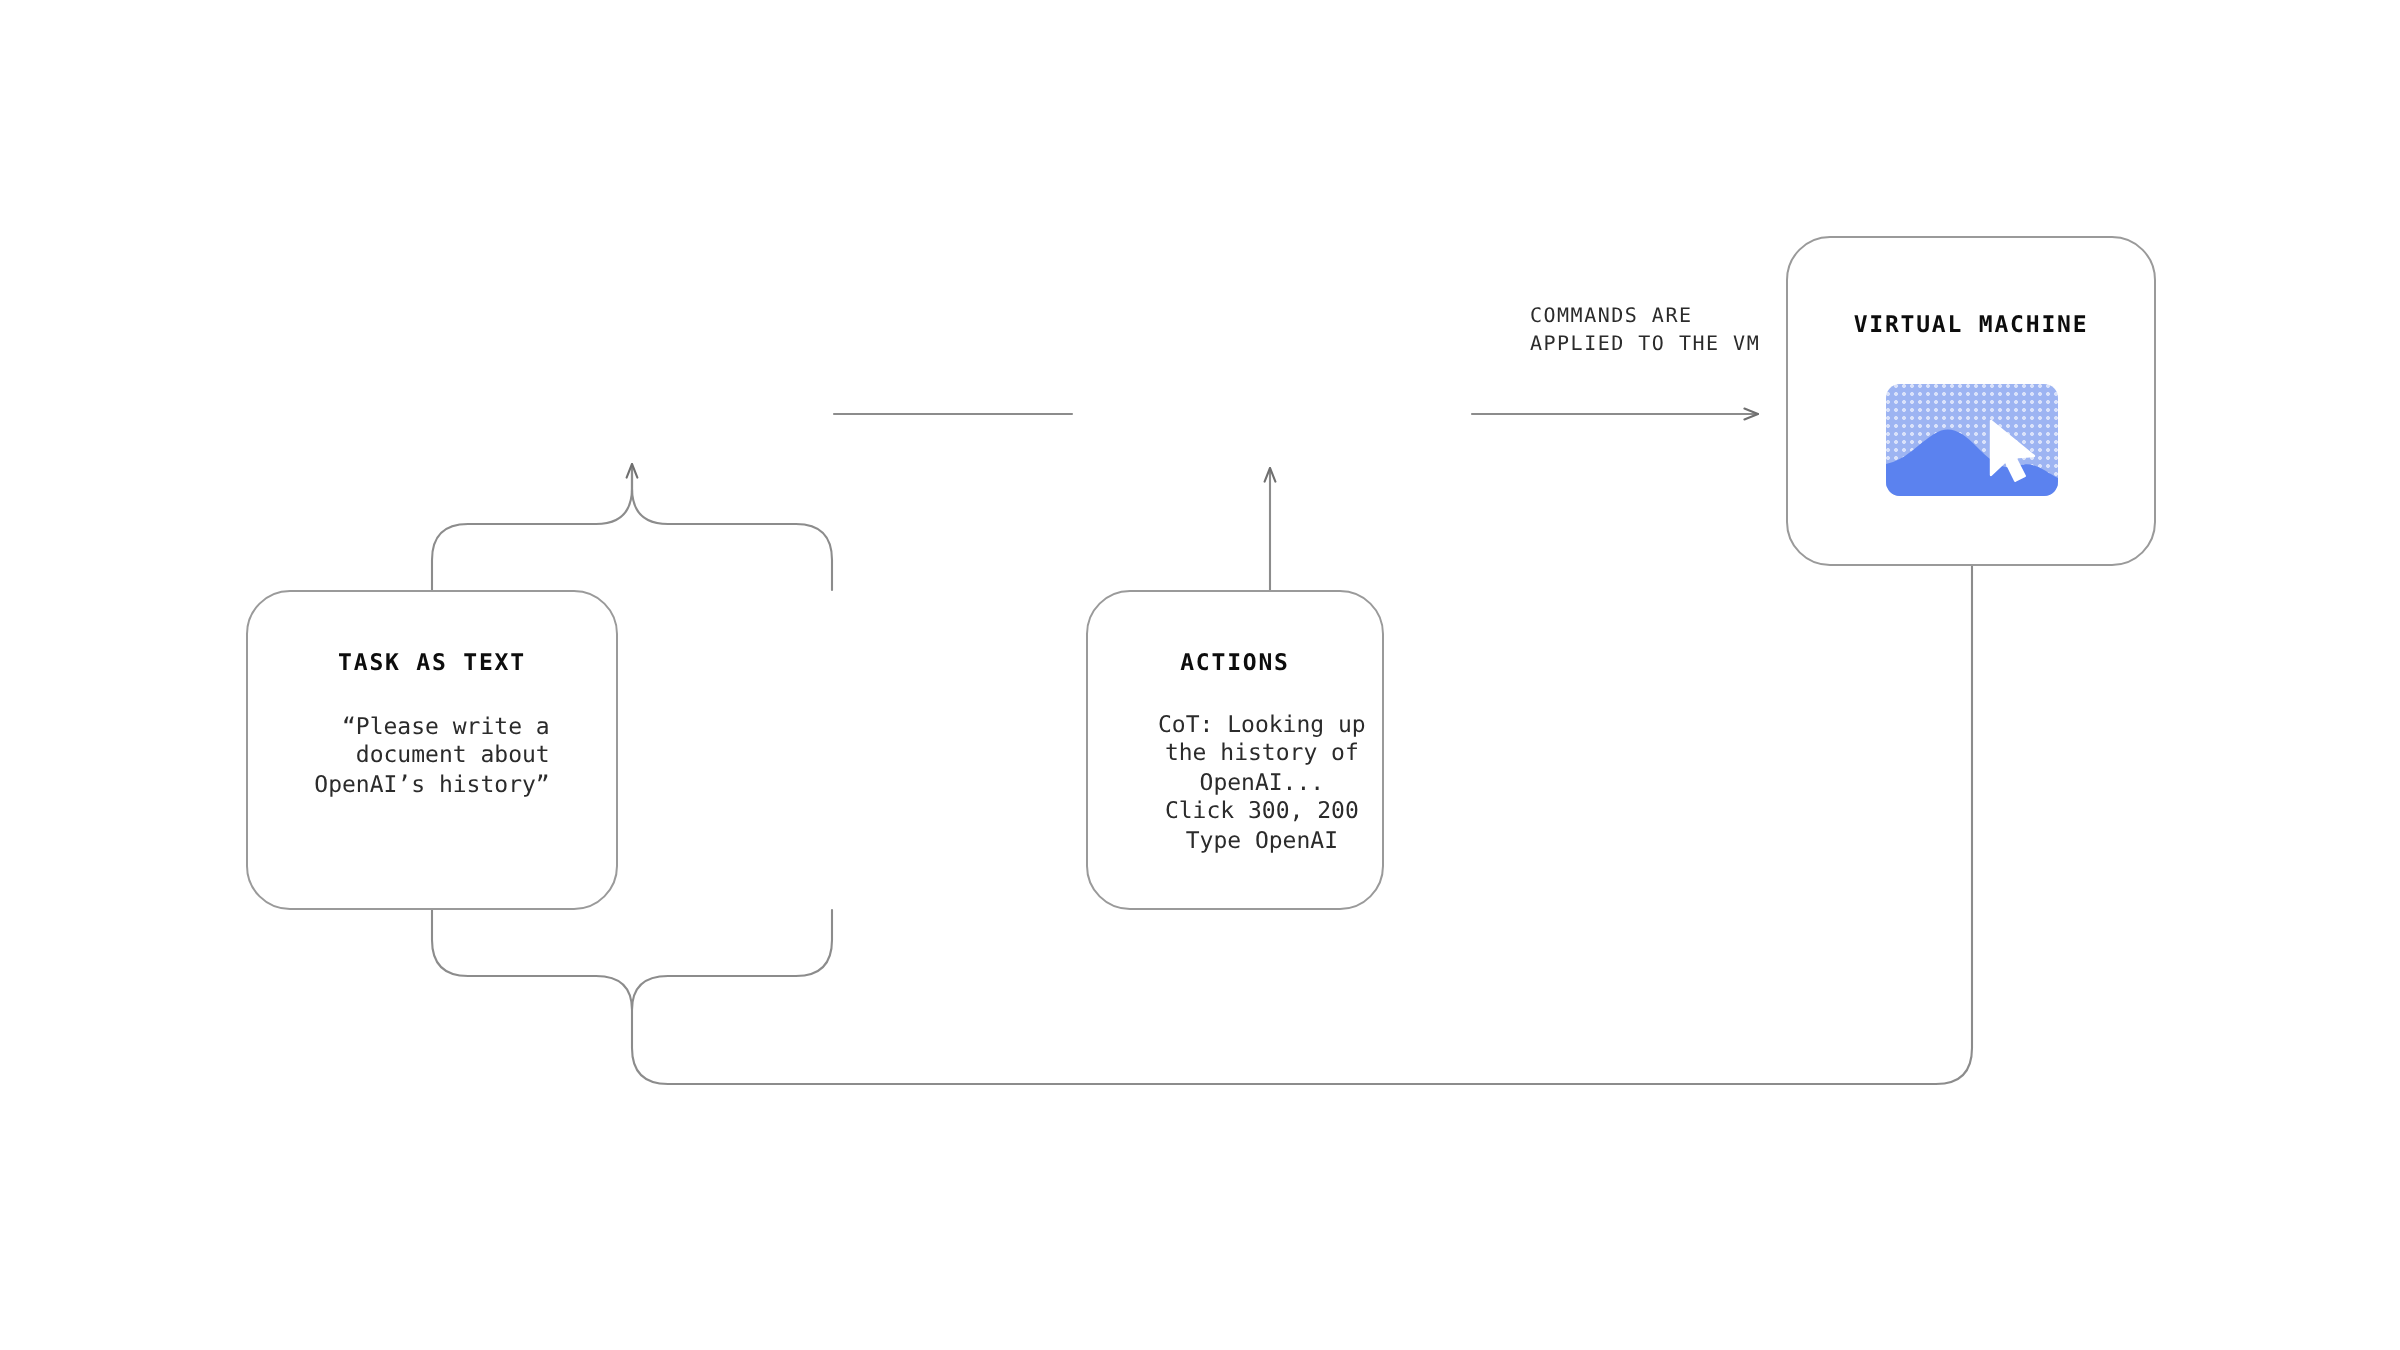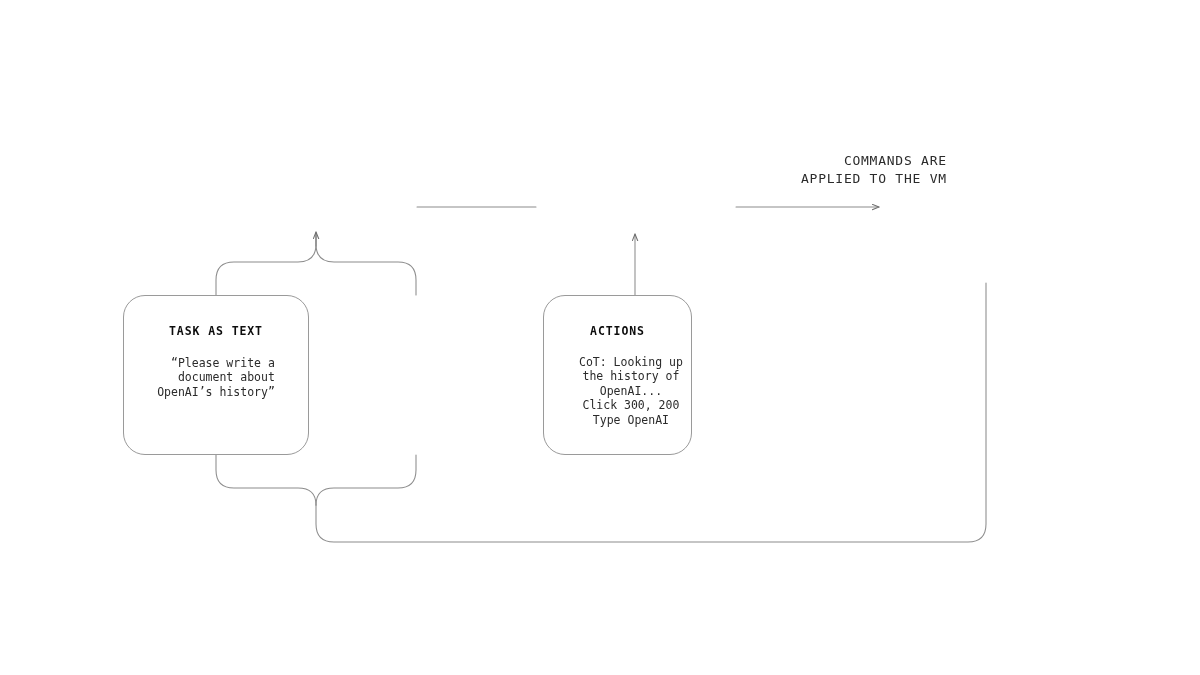--- a/index.html
+++ b/index.html
@@ -77,28 +77,27 @@
     font-size: 11.5px;
     line-height: 1.26;
     color: #2b2b2b;
     white-space: pre;
   }
   .card-body.centered { text-align: right; }
   .card-body.leftward { text-align: center; }
 
   .edge-label {
     position: absolute;
-    font-size: 13px;
+    font-size: 10px;
     font-weight: 400;
     letter-spacing: 0.75px;
     line-height: 1.35;
     color: #2b2b2b;
     white-space: pre;
-    text-align: right;
-    margin-left: 36px;
+    text-align: left;
   }
 
   
   .glyph {
     position: relative;
     border-radius: 7px;
     overflow: hidden;
     background: #9db4f2;
     background-image:
       radial-gradient(circle at 1px 1px, rgba(255,255,255,0.62) 0.9px, rgba(255,255,255,0) 1.1px);
@@ -134,20 +133,29 @@
       <path d="M316,505 Q316,488 298,488 L234,488 Q216,488 216,470 L216,455"></path>
       <path d="M316,505 Q316,488 334,488 L398,488 Q416,488 416,470 L416,455"></path>
     </g>
   </svg>
 
   <div class="edge-label" style="left:765px; top:152px;">COMMANDS ARE
 APPLIED TO THE VM</div>
 
 
 
+  <div class="node card" style="left:893px; top:118px; width:185px; height:165px; padding-top:36px;">
+    <div class="card-title">VIRTUAL MACHINE</div>
+    <div class="glyph" style="width:86px; height:56px; margin-top:23px;">
+      <svg viewBox="0 0 86 56" preserveAspectRatio="none" aria-hidden="true">
+        <path d="M0,56 L0,40 C10,38 16,30 24,25 C32,20 38,24 45,31 C52,38 58,44 66,41 C74,38 80,44 86,47 L86,56 Z" fill="#5b82ef"></path>
+        <path d="M52.5,18.5 L52.5,45.5 L59.8,38.6 L64.6,48.4 L69.4,46.0 L64.6,36.6 L74.0,36.0 Z" fill="#ffffff" stroke="#ffffff" stroke-width="1.2" stroke-linejoin="round"></path>
+      </svg>
+    </div>
+  </div>
 
   <div class="node card" style="left:123px; top:295px; width:186px; height:160px; padding-top:28px;">
     <div class="card-title">TASK AS TEXT</div>
     <div class="card-body centered" style="margin-top:18px;">“Please write a
 document about
 OpenAI’s history”</div>
   </div>
 
 
   <div class="node card" style="left:543px; top:295px; width:149px; height:160px; padding-top:28px;">

